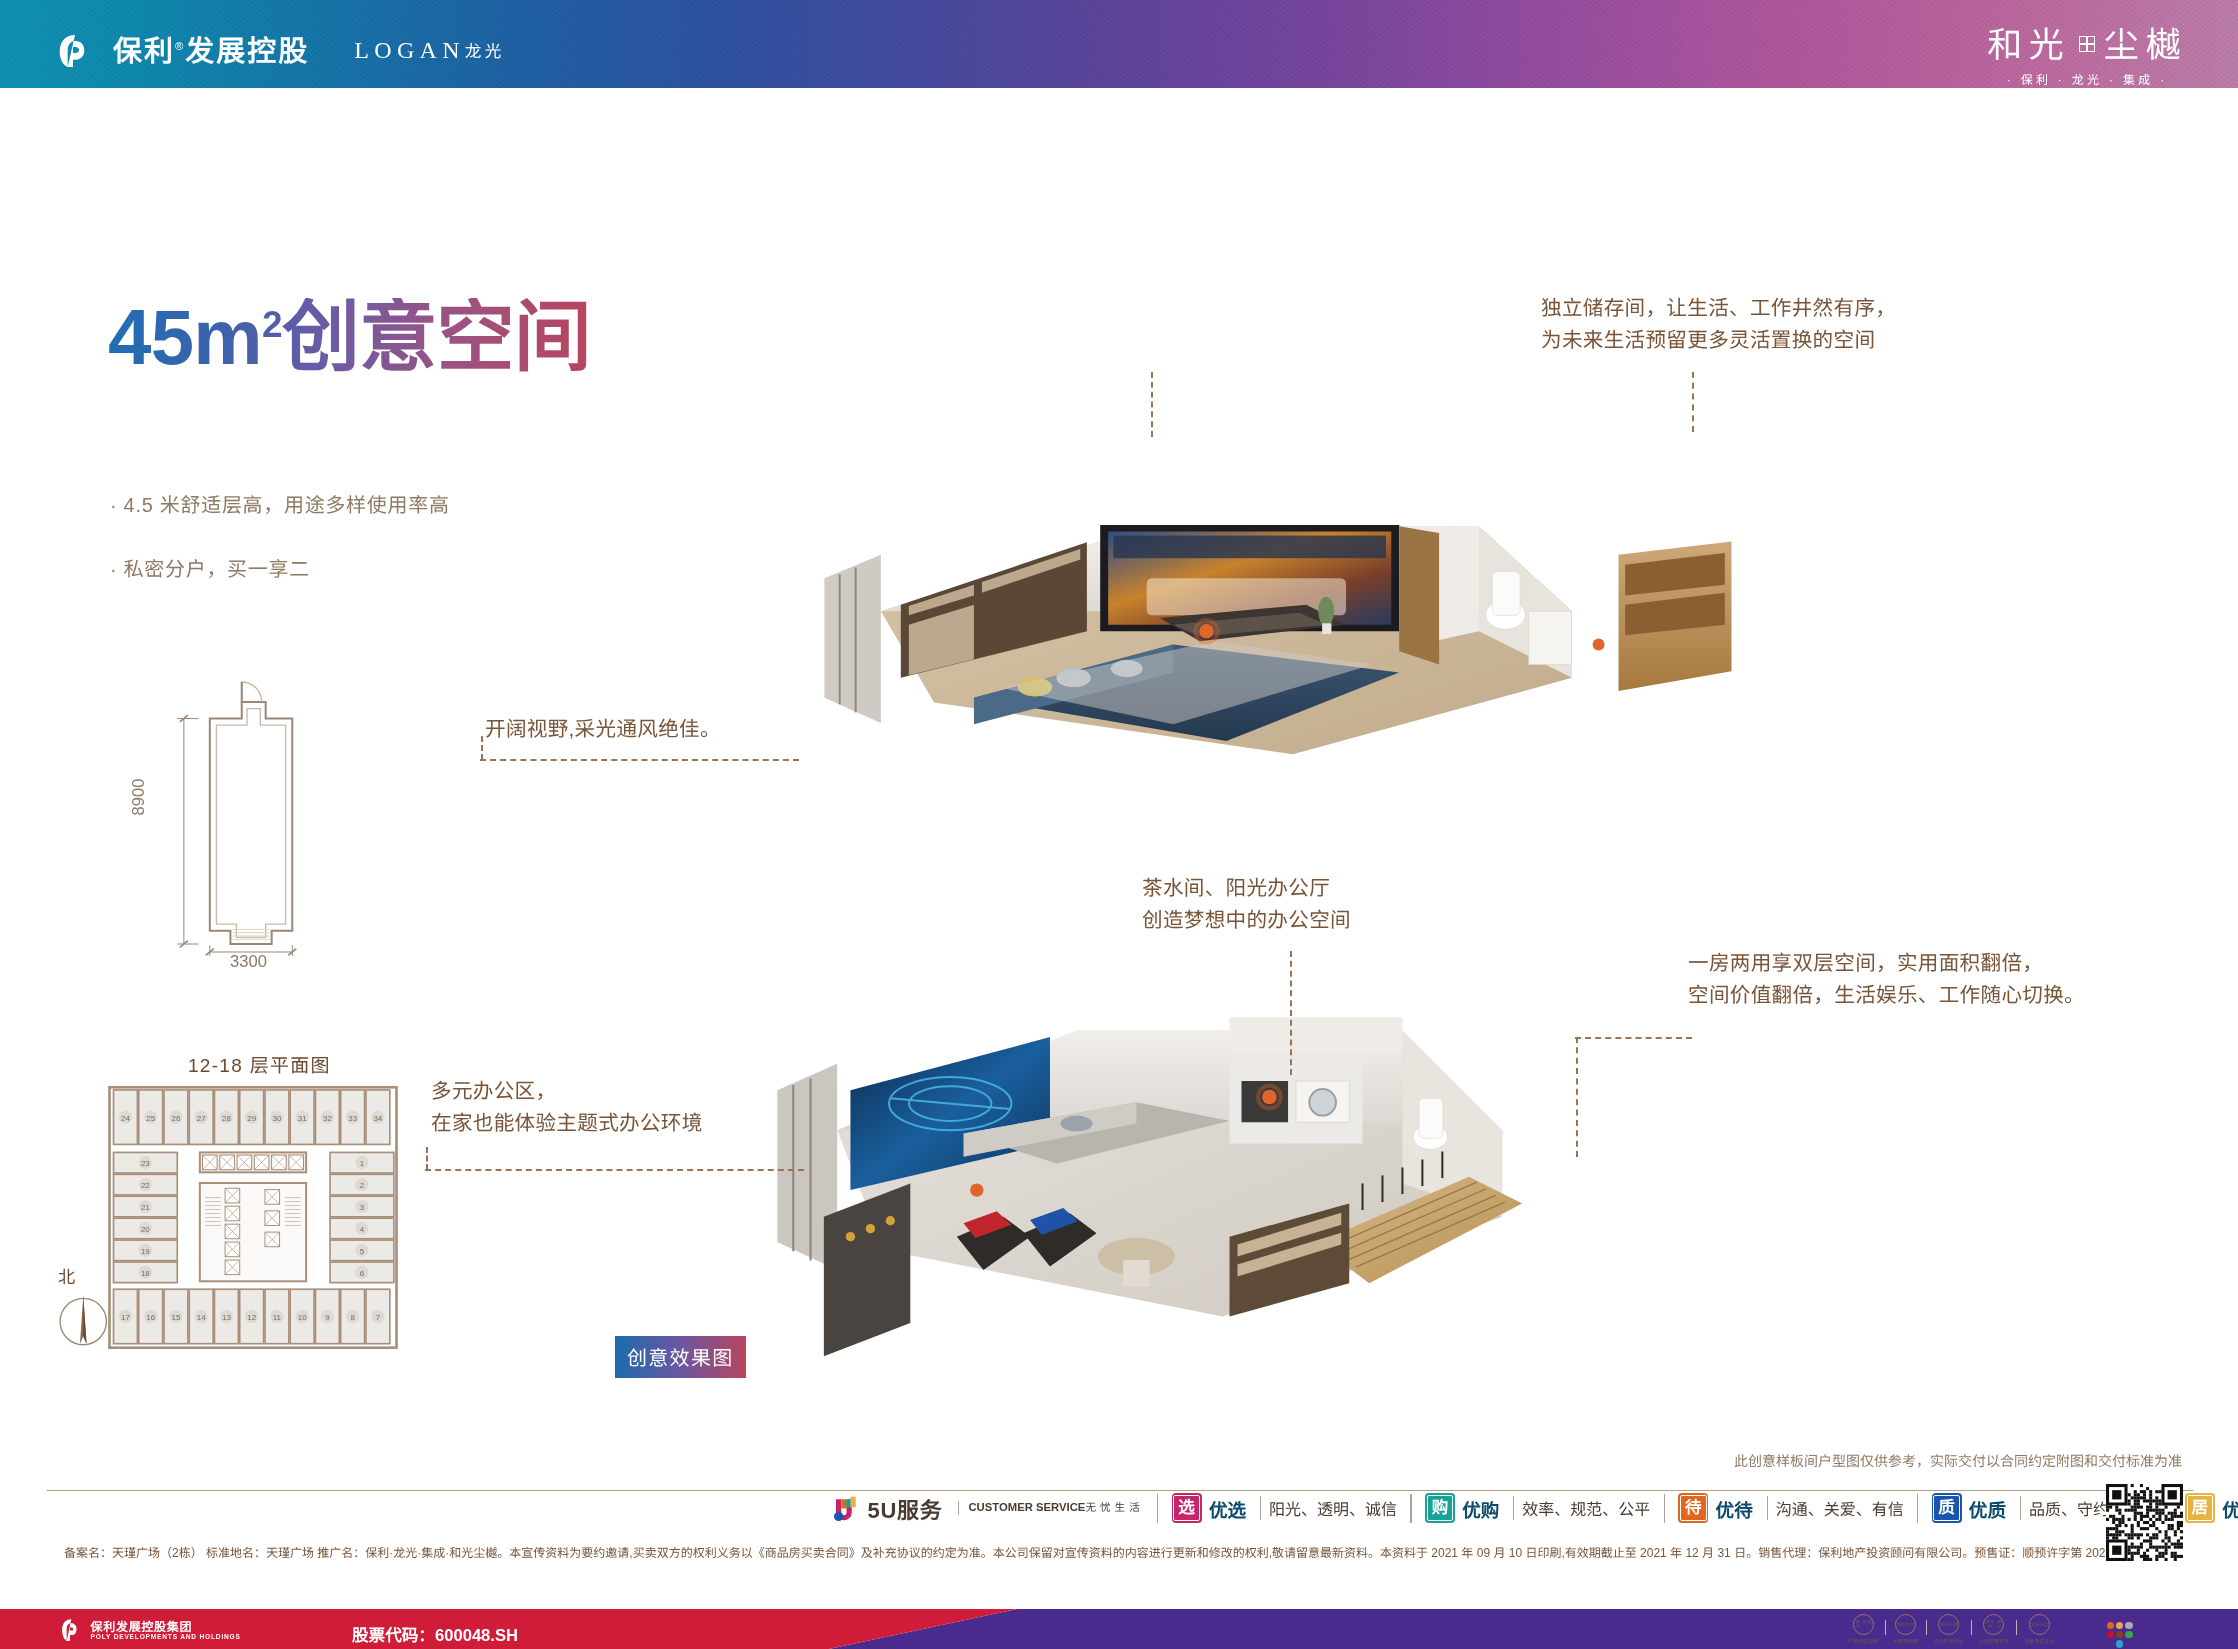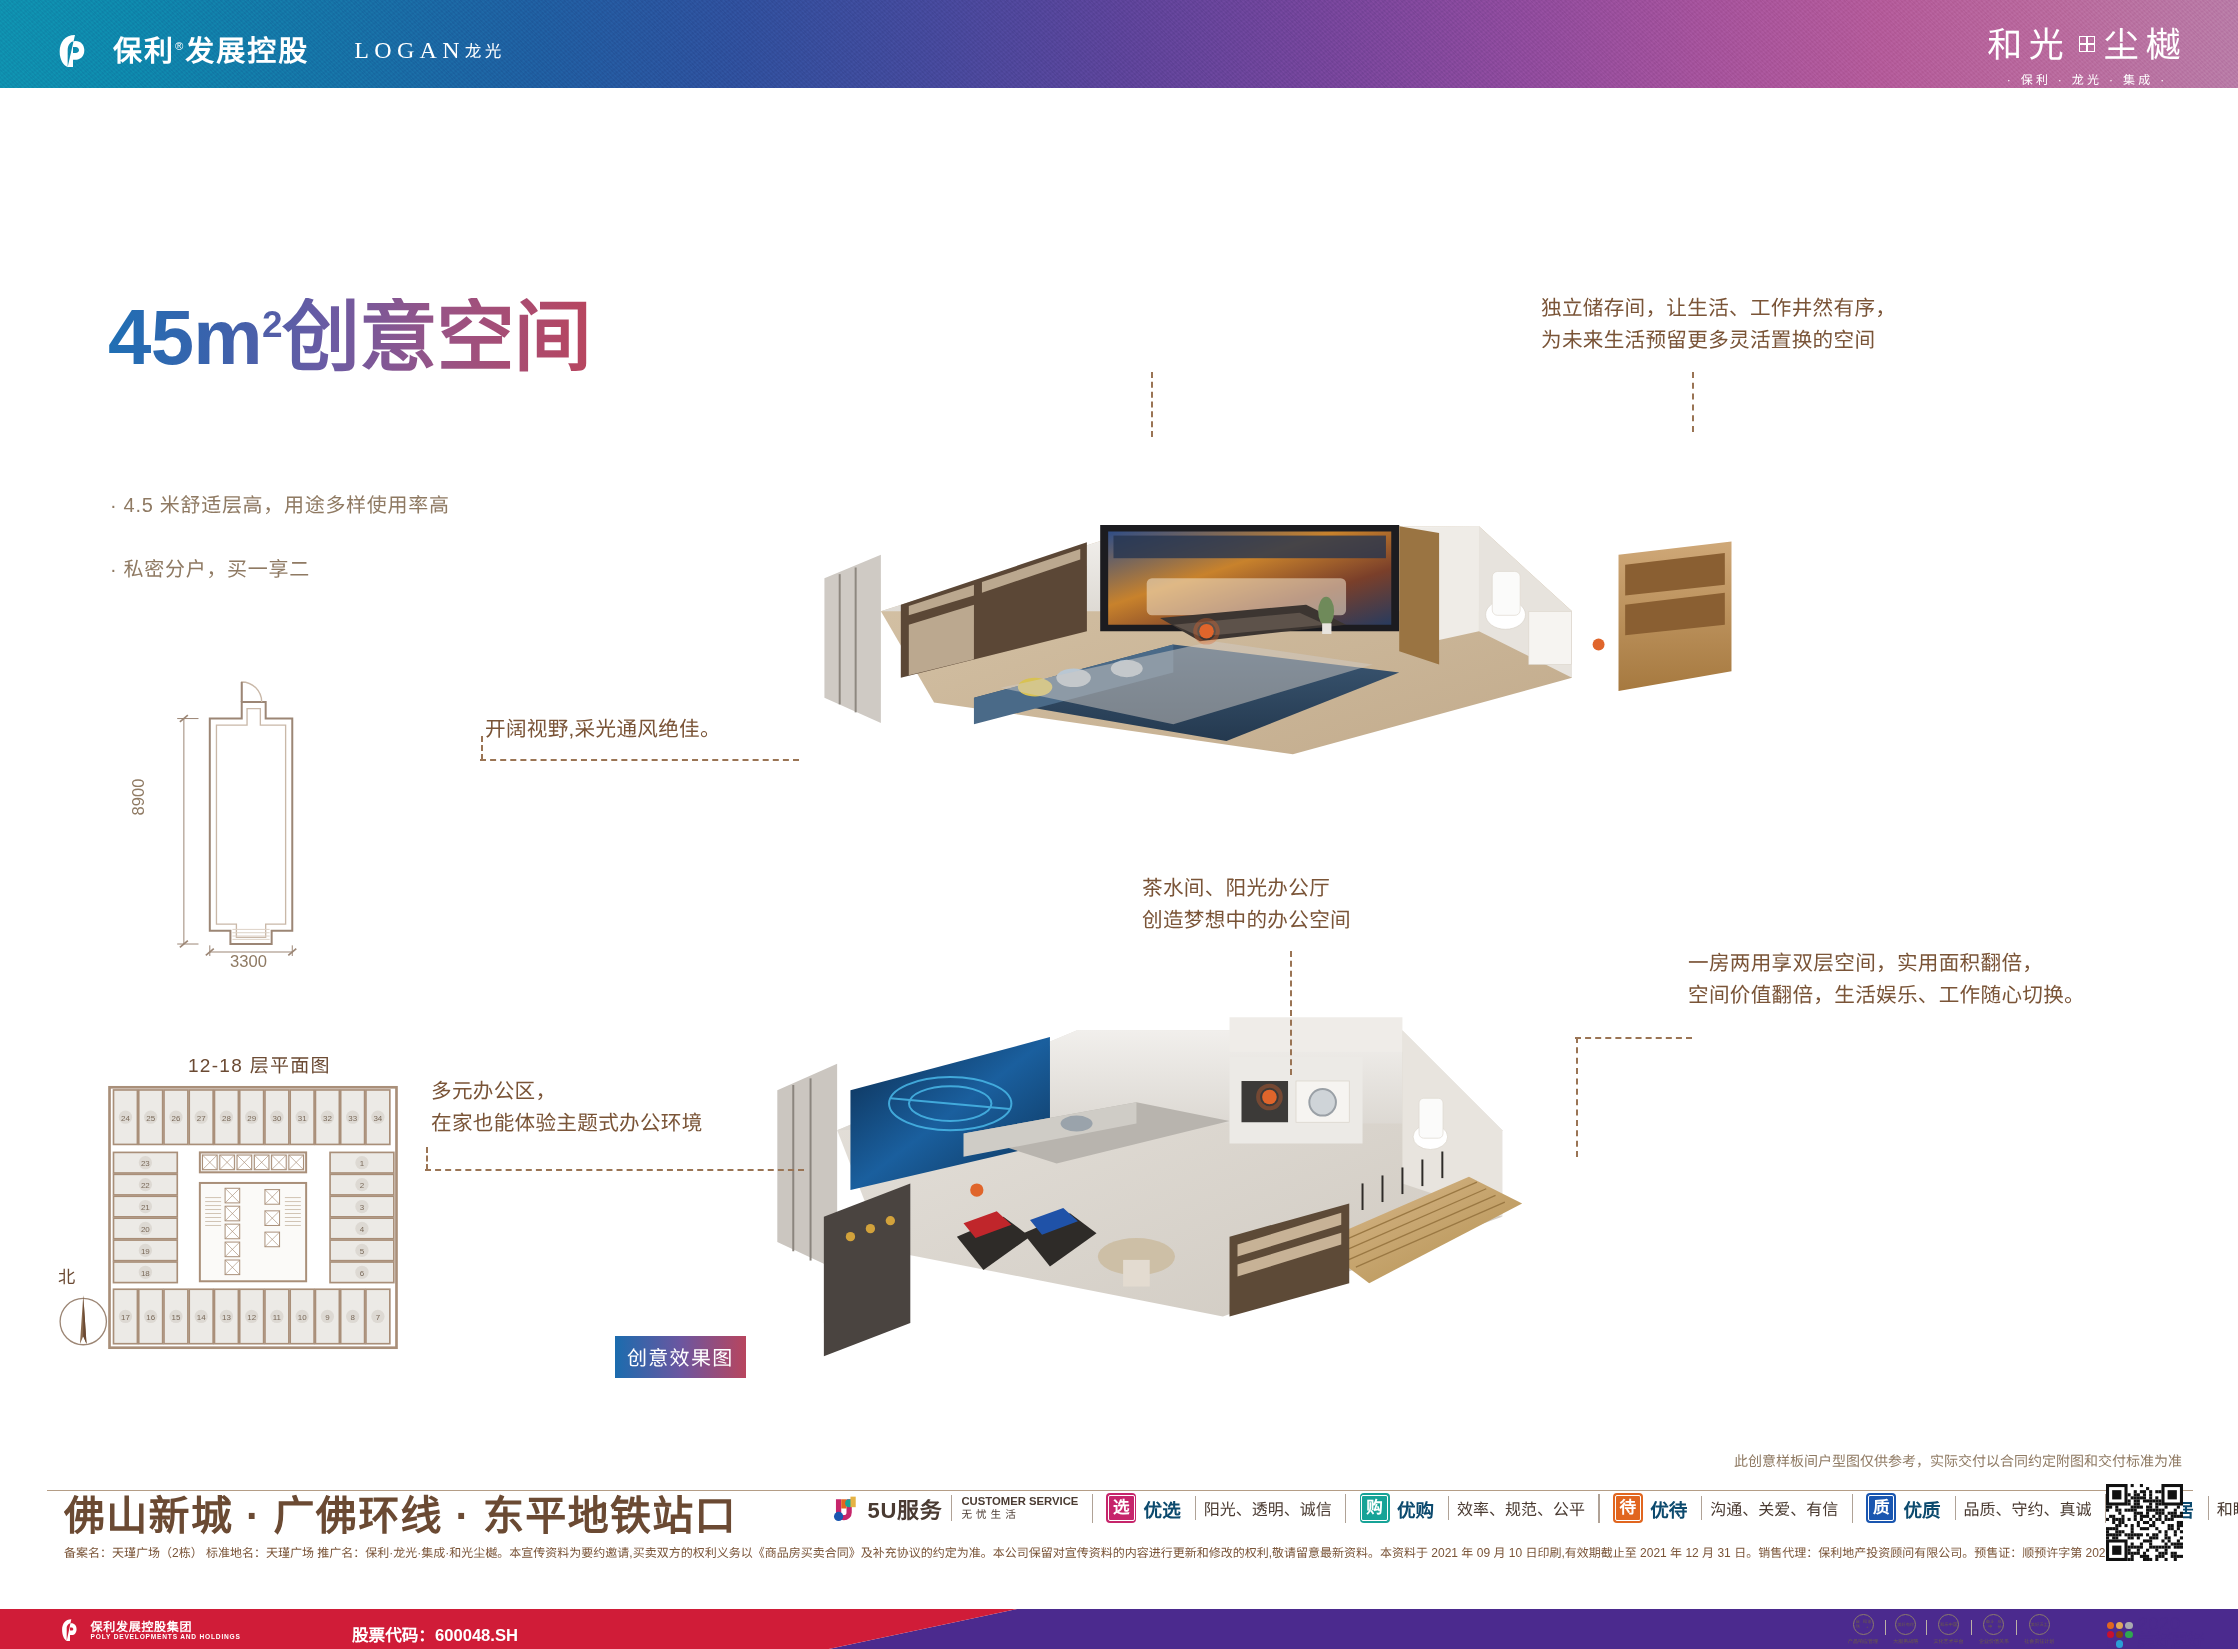--- a/index.html
+++ b/index.html
@@ -122,22 +122,22 @@
   }
   .finetext{
     position:absolute;left:64px;top:1543px;font-size:12px;color:#7a5437;white-space:nowrap;letter-spacing:0;
   }
 
   .svcwrap{position:absolute;left:832px;top:1492px;display:flex;align-items:center;gap:0;}
   .u5{display:flex;align-items:center;gap:6.6px;}
   .u5-glyph{width:29px;height:29px;position:relative;}
   .u5-text{font-size:22px;font-weight:700;color:#4a3b32;letter-spacing:0.7px;white-space:nowrap;}
   .u5-en{
-    margin-left:2px;padding-left:9.3px;border-left:1.3px solid #b0a296;
-    display:flex;flex-direction:column;justify-content:center;line-height:1.22;
+    margin-left:9px;padding-left:9.3px;border-left:1.3px solid #b0a296;
+    display:flex;flex-direction:row;justify-content:center;line-height:1.22;
   }
   .u5-en b{font-size:11.3px;font-weight:700;color:#4a3b32;letter-spacing:0;white-space:nowrap;}
   .u5-en span{font-size:10.6px;color:#4a3b32;letter-spacing:4px;white-space:nowrap;}
   .sep{width:1.3px;height:29px;background:#b0a296;margin:0 13.3px;}
   .svc{display:flex;align-items:center;gap:7.3px;}
   .svc-ic{
     width:30px;height:30px;border-radius:4px;color:#fff;font-size:18.6px;font-weight:700;
     display:flex;align-items:center;justify-content:center;flex:none;
   }
   .svc-ic i{display:block;width:24.6px;height:24.6px;border:1.3px solid #fff;border-radius:2px;
@@ -646,21 +646,20 @@
     <div>在家也能体验主题式办公环境</div>
   </div>
   <div class="leader h" style="left:425px;top:1169px;width:379px;"></div>
   <div class="leader v" style="left:426px;top:1147px;height:22.6px;"></div>
 
   <div class="badge-cy">创意效果图</div>
 
   <div class="disclaimer-right">此创意样板间户型图仅供参考，实际交付以合同约定附图和交付标准为准</div>
 
   <div class="foot-rule"></div>
-  <div class="slogan">佛山新城 · 广佛环线 · 东平地铁站口</div>
   <div class="finetext">备案名：天瑾广场（2栋） 标准地名：天瑾广场  推广名：保利·龙光·集成·和光尘樾。本宣传资料为要约邀请,买卖双方的权利义务以《商品房买卖合同》及补充协议的约定为准。本公司保留对宣传资料的内容进行更新和修改的权利,敬请留意最新资料。本资料于 2021 年 09 月 10 日印刷,有效期截止至 2021 年 12 月 31 日。销售代理：保利地产投资顾问有限公司。预售证：顺预许字第 2020030003</div>
 
   <div class="svcwrap">
     <div class="u5">
       <div class="u5-glyph">
         <svg width="29" height="29" viewBox="0 0 44 44" aria-hidden="true">
           <path d="M6 8 L6 28 A12 12 0 0 0 30 28 L30 8 L22 8 L22 28 A4 4 0 0 1 14 28 L14 8 Z" fill="#c6256b"></path>
           <path d="M14 8 L22 8 L22 22 L14 22 Z" fill="#e1661f"></path>
           <circle cx="10" cy="34" r="7" fill="#1a56b0"></circle>
           <circle cx="26" cy="14" r="6" fill="#17a397"></circle>

